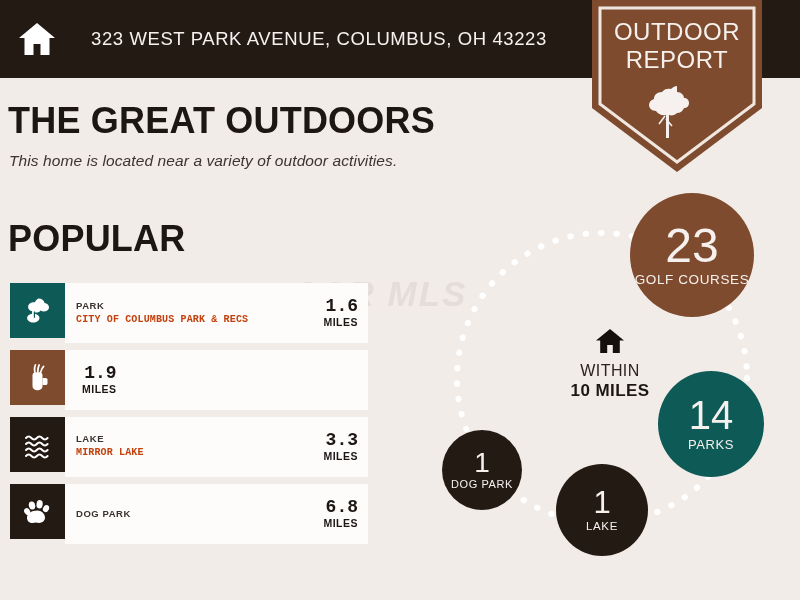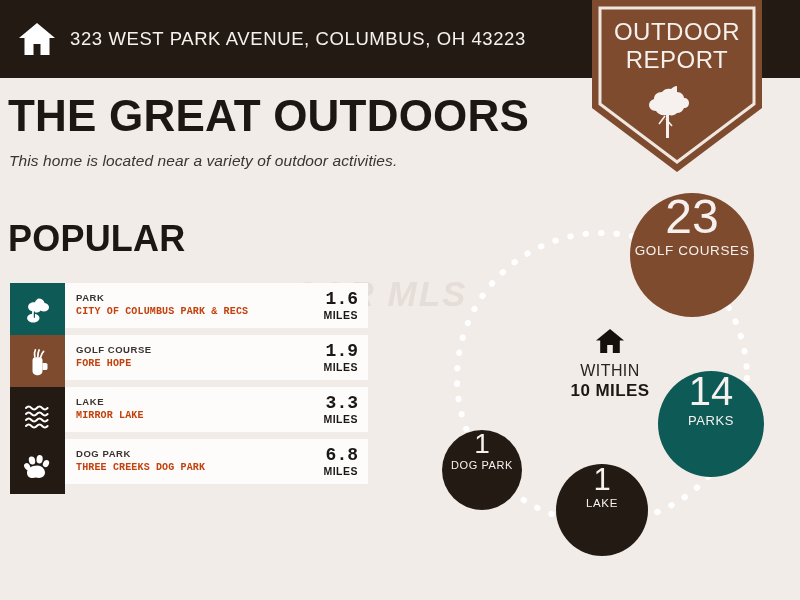--- a/index.html
+++ b/index.html
@@ -46,20 +46,21 @@
     height: 34px;
     display: block;
     flex: none;
   }
   .header-address {
     color: #f6f1ee;
     font-size: 18.5px;
     letter-spacing: 0.6px;
     font-weight: 400;
     white-space: nowrap;
+    margin-left: 21px;
   }
 
   
   .badge {
     position: absolute;
     left: 592px;
     top: 0;
     width: 170px;
     height: 172px;
   }
@@ -74,22 +75,22 @@
     font-size: 24px;
     line-height: 28px;
     letter-spacing: 0.5px;
   }
   .badge-line2 { display: block; }
 
   
   .headline {
     position: absolute;
     left: 8px;
-    top: 91px;
-    font-size: 44px;
+    top: 100px;
+    font-size: 36px;
     font-weight: bold;
     letter-spacing: 0.2px;
     color: #1d1714;
   }
   .subline {
     position: absolute;
     left: 9px;
     top: 152px;
     font-size: 15.5px;
     color: #3c3430;
@@ -112,21 +113,21 @@
     position: absolute;
     left: 10px;
     top: 283px;
     width: 358px;
   }
   .row {
     position: relative;
     display: flex;
     align-items: stretch;
     margin-bottom: 7px;
-    height: 45px;
+    height: 60px;
   }
   .row .icon-box {
     width: 55px;
     height: 55px;
     flex: none;
     display: flex;
     align-items: center;
     justify-content: center;
   }
   .row .card {
@@ -197,21 +198,21 @@
     left: 0; top: 0;
     width: 390px; height: 420px;
   }
 
   .bubble {
     position: absolute;
     border-radius: 50%;
     display: flex;
     flex-direction: column;
     align-items: center;
-    justify-content: flex-start;
+    justify-content: center;
     color: #f6f1ee;
     text-align: center;
   }
   .bubble .b-num {
     font-weight: 300;
     line-height: 1;
   }
   .bubble .b-label {
     letter-spacing: 0.6px;
     line-height: 1.08;
@@ -350,24 +351,20 @@
 
     <div class="row">
       <div class="icon-box" style="background:#7e4b2e">
         <svg class="icon-glyph" viewBox="0 0 34 34" aria-hidden="true">
           <path d="M11.5 14 c0 -1.6 1.3 -2.8 3 -2.8 l4 0 c1.7 0 3 1.2 3 2.8 l0 11 c0 2.3 -1.9 4.2 -4.2 4.2 l-1.6 0 c-2.3 0 -4.2 -1.9 -4.2 -4.2 z" fill="#ffffff"></path>
           <path d="M21.5 17 l3.2 0 c1 0 1.8 .8 1.8 1.8 l0 3.4 c0 1 -.8 1.8 -1.8 1.8 l-3.2 0 z" fill="#ffffff"></path>
           <path d="M13.8 11 c-.6 -3.2 -.4 -5.4 .6 -7.2 M16.8 11 c0 -3 .4 -5.2 1.3 -7 M19.6 11.3 c.7 -2.8 1.7 -4.6 3 -5.9" stroke="#ffffff" stroke-width="1.7" fill="none" stroke-linecap="round"></path>
         </svg>
       </div>
       <div class="card">
-        <div class="labels">
-          <div class="cat">GOLF COURSE</div>
-          <div class="name">FORE HOPE</div>
-        </div>
         <div class="dist">
           <span class="dist-num">1.9</span>
           <span class="dist-unit">MILES</span>
         </div>
       </div>
     </div>
 
     <div class="row">
       <div class="icon-box" style="background:#241a14">
         <svg class="icon-glyph" viewBox="0 0 34 34" aria-hidden="true">
@@ -399,21 +396,20 @@
             <ellipse cx="18.6" cy="9.2" rx="3.1" ry="4.2" transform="rotate(6 18.6 9.2)"></ellipse>
             <ellipse cx="25" cy="13.6" rx="2.9" ry="3.7" transform="rotate(28 25 13.6)"></ellipse>
             <ellipse cx="6.2" cy="16.6" rx="2.8" ry="3.6" transform="rotate(-32 6.2 16.6)"></ellipse>
             <path d="M16.4 15.6 c4 0 7.6 3.3 7.6 7 c0 3.2 -2.6 5.4 -6 5.4 c-1.2 0 -2.2 -.4 -3.2 -.4 c-1 0 -2 .4 -3.2 .4 c-3.1 0 -5.6 -2.1 -5.6 -5.1 c0 -3.9 4 -7.3 10.4 -7.3 z"></path>
           </g>
         </svg>
       </div>
       <div class="card">
         <div class="labels">
           <div class="cat">DOG PARK</div>
-          <div class="name">THREE CREEKS DOG PARK</div>
         </div>
         <div class="dist">
           <span class="dist-num">6.8</span>
           <span class="dist-unit">MILES</span>
         </div>
       </div>
     </div>
 
   </div>
 

